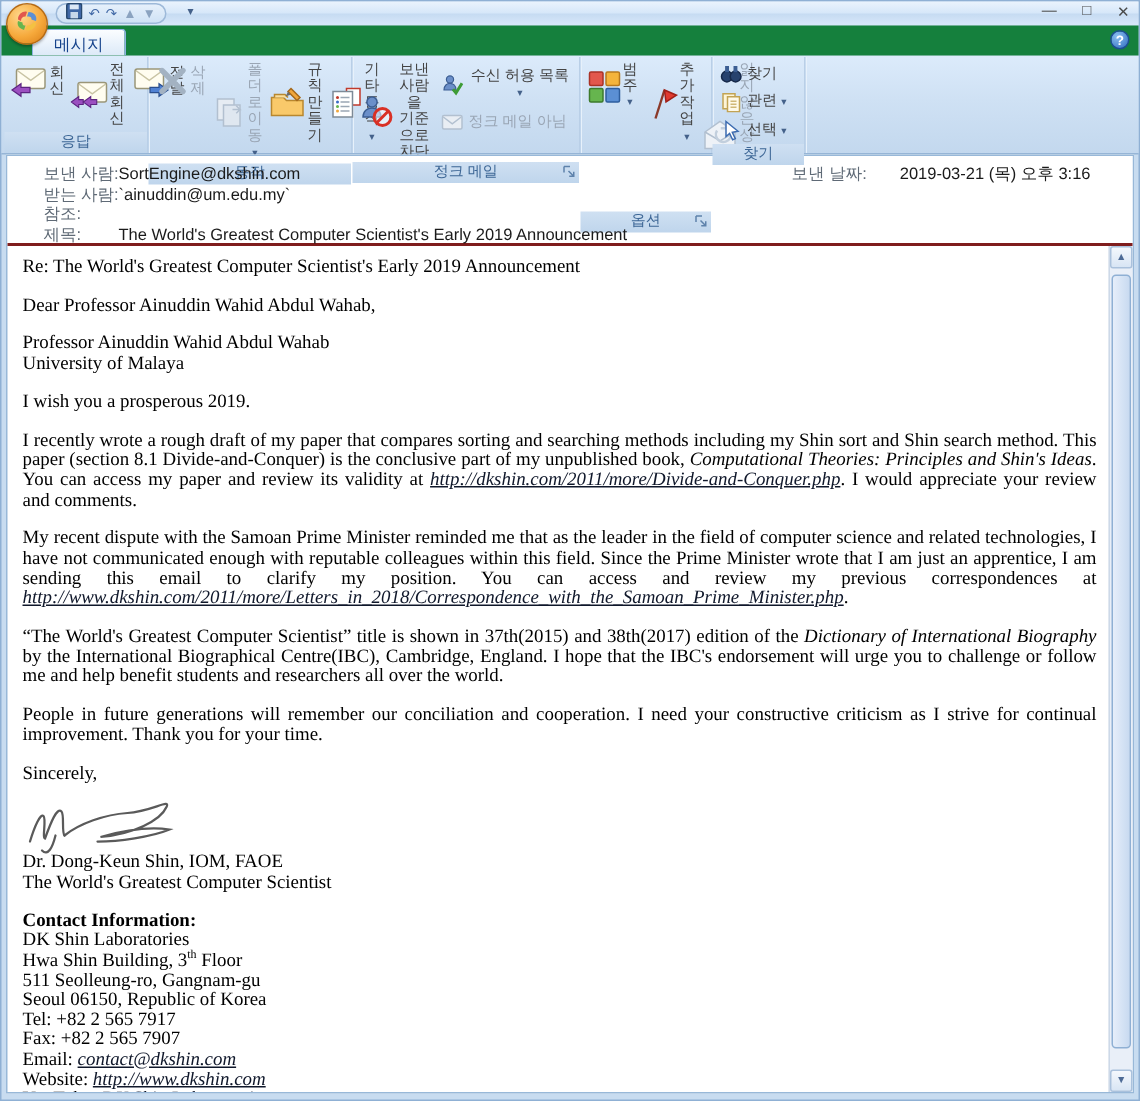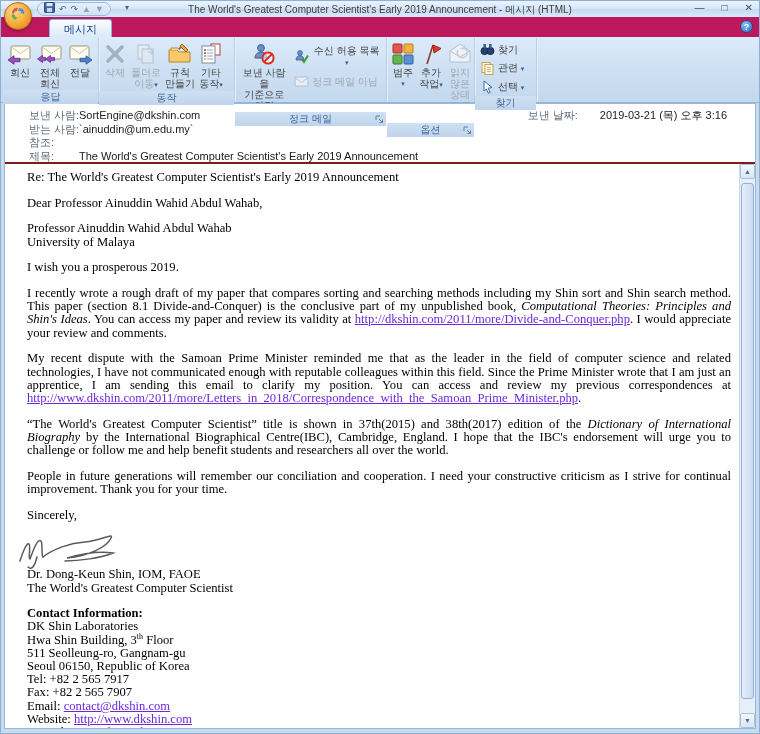--- a/index.html
+++ b/index.html
@@ -21,37 +21,37 @@
   .qbtn { font-size:9px; color:#3f67a5; line-height:12px; cursor:pointer; }
   .qbtn.dim { color:#8ba3c0; }
   .qat-more { position:absolute; left:124px; top:2px; font-size:8px; color:#44618a; cursor:pointer; }
   .title-text { position:absolute; left:0; right:0; top:2px; text-align:center;
     font-size:10px; color:#3c3c3c; }
   .winctl { position:absolute; right:6px; top:1px; display:flex; gap:17px;
     font-size:10px; color:#4a4a4a; z-index:6; }
   .winctl span { cursor:pointer; }
 
   
-  .tabrow { position:relative; height:20px; flex:0 0 20px; background:#be185d;
-    display:flex; align-items:flex-end; padding-left:48px; }
+  .tabrow { position:relative; height:20px; flex:0 0 20px; background:#15803d;
+    display:flex; align-items:flex-end; padding-left:20px; }
   .tab { height:18px; padding:2px 14px 0; font-size:11px; color:#15428b;
     background:linear-gradient(#fbfdff,#e8f1fb 60%,#dcE9f7);
     border:1px solid #8db2e3; border-bottom:none; border-radius:3px 3px 0 0; cursor:pointer; }
   .help-btn { position:absolute; right:6px; top:3px; width:13px; height:13px; border-radius:50%;
     background:radial-gradient(circle at 35% 30%,#8cc0f0,#2f6bbf); border:1px solid #1d4e8f;
     color:#fff; font-size:9px; font-weight:bold; text-align:center; line-height:12px; cursor:pointer; }
 
   
   .ribbon { height:66px; flex:0 0 66px; display:flex; padding:1px 0 0 2px;
     background:linear-gradient(#dcebfb,#cfe1f4 45%,#c3d8ee);
     border-bottom:1px solid #96b5d6; }
   .rgroup { display:flex; flex-direction:column; border-right:1px solid #b9cfe7;
     box-shadow:1px 0 0 #e7f1fb; }
   .rbuttons { flex:1; display:flex; align-items:flex-start; padding:2px 2px 0; }
-  .rbtn { display:flex; flex-direction:column; align-items:center; text-align:center;
+  .rbtn { display:flex; align-items:center; text-align:center;
     padding:1px 2px; border-radius:3px; cursor:pointer; }
   .rbtn .ricon { height:26px; display:flex; align-items:center; justify-content:center; }
   .rlabel { font-size:10px; line-height:11px; color:#444; white-space:pre-line; }
   .rbtn.disabled { cursor:default; }
   .rbtn.disabled .rlabel { color:#9aa6b5; }
   .dd { font-size:7px; color:#44618a; }
   .dd-below { display:block; text-align:center; }
   .rsmallcol { display:flex; flex-direction:column; gap:3px; padding-top:4px; }
   .rbtn.small { flex-direction:row; gap:3px; align-items:center; padding:1px 3px; }
   .rbtn.small .ricon { height:16px; }
@@ -68,23 +68,23 @@
   .hrow { position:relative; height:13.5px; white-space:nowrap; }
   .hlabel { display:inline-block; width:50px; color:#5f6a76; }
   .hvalue { color:#1a1a1a; }
   .hright { position:absolute; right:4px; top:0; }
   .hright .hlabel { width:auto; margin-right:22px; }
 
   
   .bodywrap { flex:1; display:flex; min-height:0; }
   .bodypane { flex:1; overflow:hidden; padding:7px 8px 0 10px;
     font-family:"Liberation Serif", serif; font-size:12.6px; line-height:13.2px; color:#000; }
-  .bodypane p { margin-bottom:12.5px;margin-left:12px; }
+  .bodypane p { margin-bottom:12.5px; }
   .bodypane p.j { text-align:justify; }
-  .lnk { color:#6d28d9; text-decoration:underline; cursor:pointer; }
+  .lnk { color:#0f172a; text-decoration:underline; cursor:pointer;font-style:italic; }
   .contact b { font-weight:bold; }
   sup { font-size:8px; vertical-align:super; line-height:0; }
   .signature { height:36px; margin:-4px 0 2px; }
 
   
   .scrollbar { flex:0 0 16px; background:#e9eff8; border-left:1px solid #cdd9e8;
     display:flex; flex-direction:column; }
   .sbtn { height:15px; flex:0 0 15px; background:linear-gradient(#f4f8fd,#d8e5f4);
     border:1px solid #aac1dc; border-radius:2px; font-size:7px; color:#4d6b96;
     text-align:center; line-height:14px; cursor:pointer; }
@@ -116,21 +116,20 @@
             <rect x="2.5" y="1" width="6" height="3.2" fill="#dce8f5"></rect>
             <rect x="3" y="6" width="5" height="4.2" fill="#c8d8ea"></rect>
           </svg>
       </span>
       <span class="qbtn">↶</span>
       <span class="qbtn">↷</span>
       <span class="qbtn dim">▲</span>
       <span class="qbtn dim">▼</span>
     </div>
     <span class="qat-more">▾</span>
-    <div class="title-text">The World's Greatest Computer Scientist's Early 2019 Announcement - 메시지 (HTML)</div>
     <div class="winctl">
       <span>—</span>
       <span>□</span>
       <span>✕</span>
     </div>
   </div>
 
   <div class="tabrow">
     <div class="tab">메시지</div>
     <div class="help-btn">?</div>

